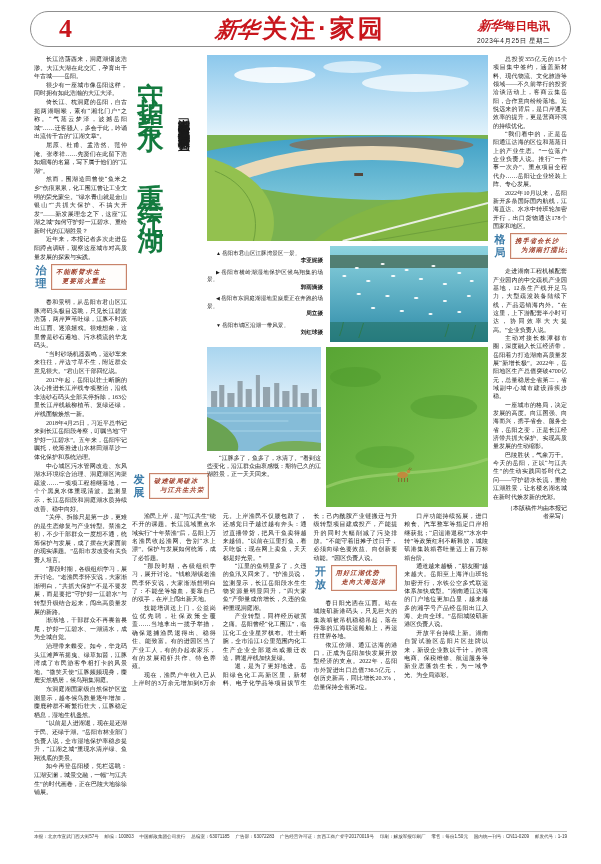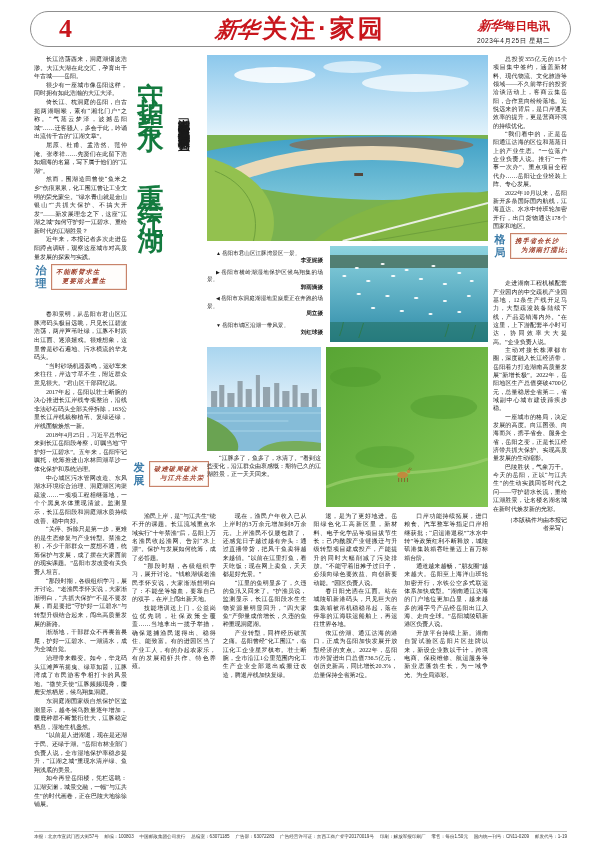--- a/index.html
+++ b/index.html
@@ -37,21 +37,21 @@
   .prow{display:flex;gap:5px;}
   .stack{width:114px;flex:none;display:flex;flex-direction:column;}
   .captions{width:118px;flex:none;font-size:5.6px;line-height:7.3px;padding:4px 2px 0 0;}
   .caption{margin-bottom:4.5px;text-align:justify;text-indent:1.6em;}
   .cap-marker{font-size:5px;margin-right:1px;}
   .cap-credit{display:block;text-align:right;font-weight:bold;font-family:"Liberation Sans",sans-serif;}
   .photo-note{font-size:6px;line-height:8.2px;margin-top:3px;text-align:justify;text-indent:2em;}
   
   .mid-flow{margin-top:5px;height:310px;column-count:4;column-gap:7px;font-size:6px;line-height:8.35px;overflow:hidden;}
   
-  .sec-inset{display:flex;gap:3px;align-items:center;margin:3px 0 20px;break-inside:avoid;}
+  .sec-inset{display:flex;gap:3px;align-items:center;margin:3px 0 8px;break-inside:avoid;}
   .sec-label{width:14px;flex:none;color:var(--blue);font-weight:900;font-size:11px;line-height:13px;
              text-align:center;word-break:break-all;font-family:"Liberation Sans",sans-serif;}
   .sec-quote{flex:1;border:1px solid #c8836a;box-shadow:inset 0 0 0 .5px #ecd2c5;padding:3px 4px;background:#fffdfb;}
   .sq-line{font-size:6.3px;font-style:italic;font-weight:bold;color:var(--qred);letter-spacing:1.1px;line-height:8.8px;white-space:nowrap;}
   .sq-line.l2{padding-left:6px;}
   .end-note{text-align:right;margin-top:3px;}
   
   .footer{margin:6px 34px 0;padding-top:2px;border-top:.5px solid #bbb;display:flex;justify-content:space-between;
           gap:4px;font-size:4.6px;color:#333;font-family:"Liberation Sans",sans-serif;white-space:nowrap;overflow:hidden;}
 </style>
@@ -261,20 +261,27 @@
       <div class="mid-flow">
         <div>
             <p class="para">渔民上岸，是“与江共生”绕不开的课题。长江流域重点水域实行“十年禁渔”后，岳阳上万名渔民收起渔网、告别“水上漂”。保护与发展如何统筹，成了必答题。</p>
             <p class="para">“那段时期，各级组织学习，展开讨论。”钱粮湖镇老渔民李怀安说，大家渐渐想明白了：不能坐等输血，要靠自己的双手，在岸上闯出新天地。</p>
             <p class="para">技能培训送上门，公益岗位优先聘，社保政策全覆盖……当地拿出一揽子举措，确保退捕渔民退得出、稳得住、能致富。有的进园区当了产业工人，有的办起农家乐，有的发展稻虾共作、特色养殖。</p>
             <p class="para">现在，渔民户年收入已从上岸时的3万余元增加到8万余元。上岸渔民不仅腰包鼓了，还感觉日子越过越有奔头：通过直播带货，把风干鱼卖得越来越俏。“以前在江里打鱼，看天吃饭；现在网上卖鱼，天天都是好光景。”</p>
             <p class="para">“江里的鱼明显多了，久违的鱼汛又回来了。”护渔员说，监测显示，长江岳阳段水生生物资源量明显回升，“四大家鱼”产卵量成倍增长，久违的鱼种重现洞庭湖。</p>
             <p class="para">产业转型，同样经历破茧之痛。岳阳曾经“化工围江”，临江化工企业星罗棋布。壮士断腕，全市沿江1公里范围内化工生产企业全部退出或搬迁改造，腾退岸线加快复绿。</p>
             <p class="para">退，是为了更好地进。岳阳绿色化工高新区里，新材料、电子化学品等项目拔节生长；己内酰胺产业链搬迁与升级转型项目建成投产，产能提升的同时大幅削减了污染排放。“不能守着旧摊子过日子，必须向绿色要效益、向创新要动能。”园区负责人说。</p>
           </div>
+        <div class="sec-inset">
+          <div class="sec-label">开放</div>
+          <div class="sec-quote">
+            <div class="sq-line">用好江湖优势</div>
+            <div class="sq-line l2">走向大海远洋</div>
+          </div>
+        </div>
         <div>
             <p class="para">春日阳光洒在江面。站在城陵矶新港码头，只见巨大的集装箱被吊机稳稳吊起，落在停靠的江海联运船舶上，再运往世界各地。</p>
             <p class="para">依江傍湖、通江达海的港口，正成为岳阳加快发展开放型经济的支点。2022年，岳阳市外贸进出口总值736.5亿元，创历史新高，同比增长20.3%，总量保持全省第2位。</p>
             <p class="para">口岸功能持续拓展，进口粮食、汽车整车等指定口岸相继获批；“启运港退税”“水水中转”等政策红利不断释放，城陵矶港集装箱吞吐量迈上百万标箱台阶。</p>
             <p class="para">通道越来越畅，“朋友圈”越来越大。岳阳至上海洋山班轮加密开行，水铁公空多式联运体系加快成型。“湖南通江达海的门户地位更加凸显，越来越多的湘字号产品经岳阳出江入海、走向全球。”岳阳城陵矶新港区负责人说。</p>
             <p class="para">开放平台持续上新。湖南自贸试验区岳阳片区挂牌以来，新设企业数以千计，跨境电商、保税维修、航运服务等新业态蓬勃生长，为一域争光、为全局添彩。</p>
           </div>
       </div>
     </div>
 

